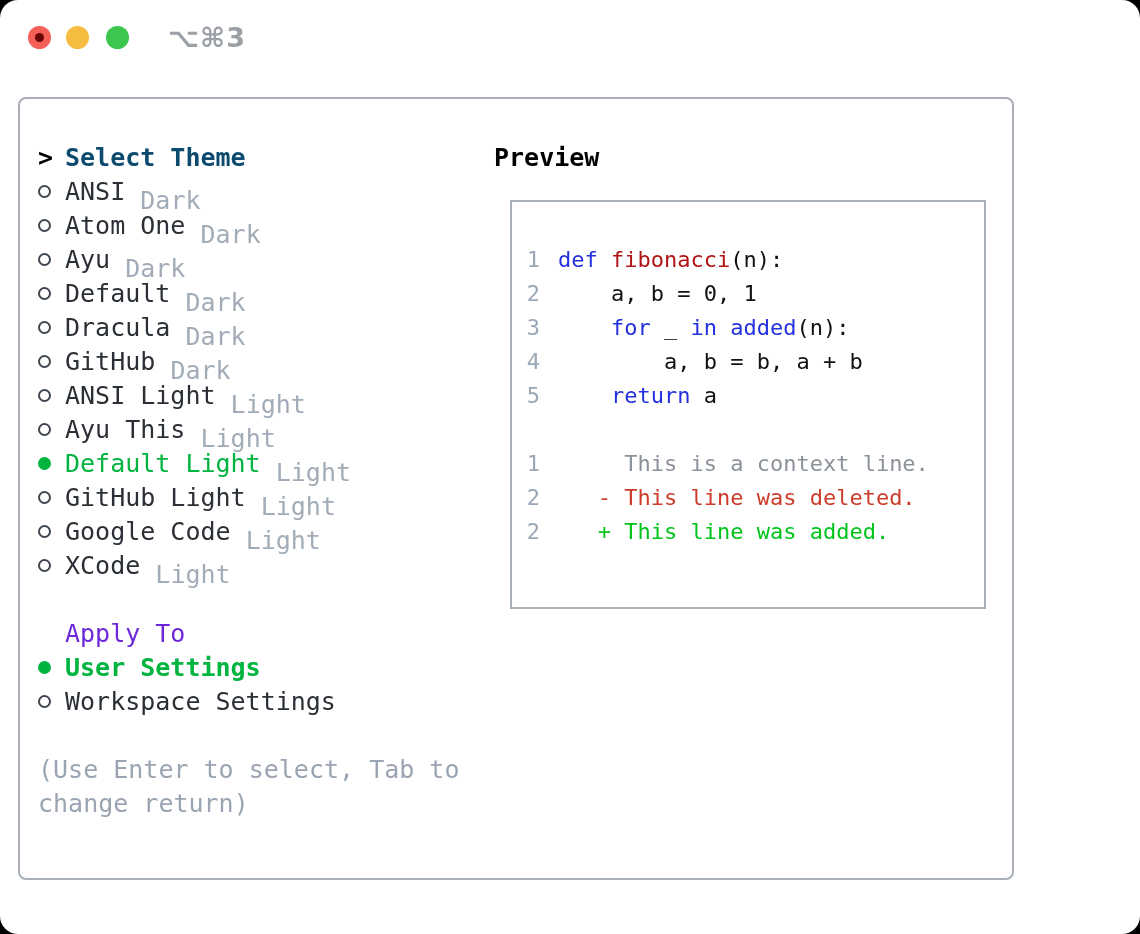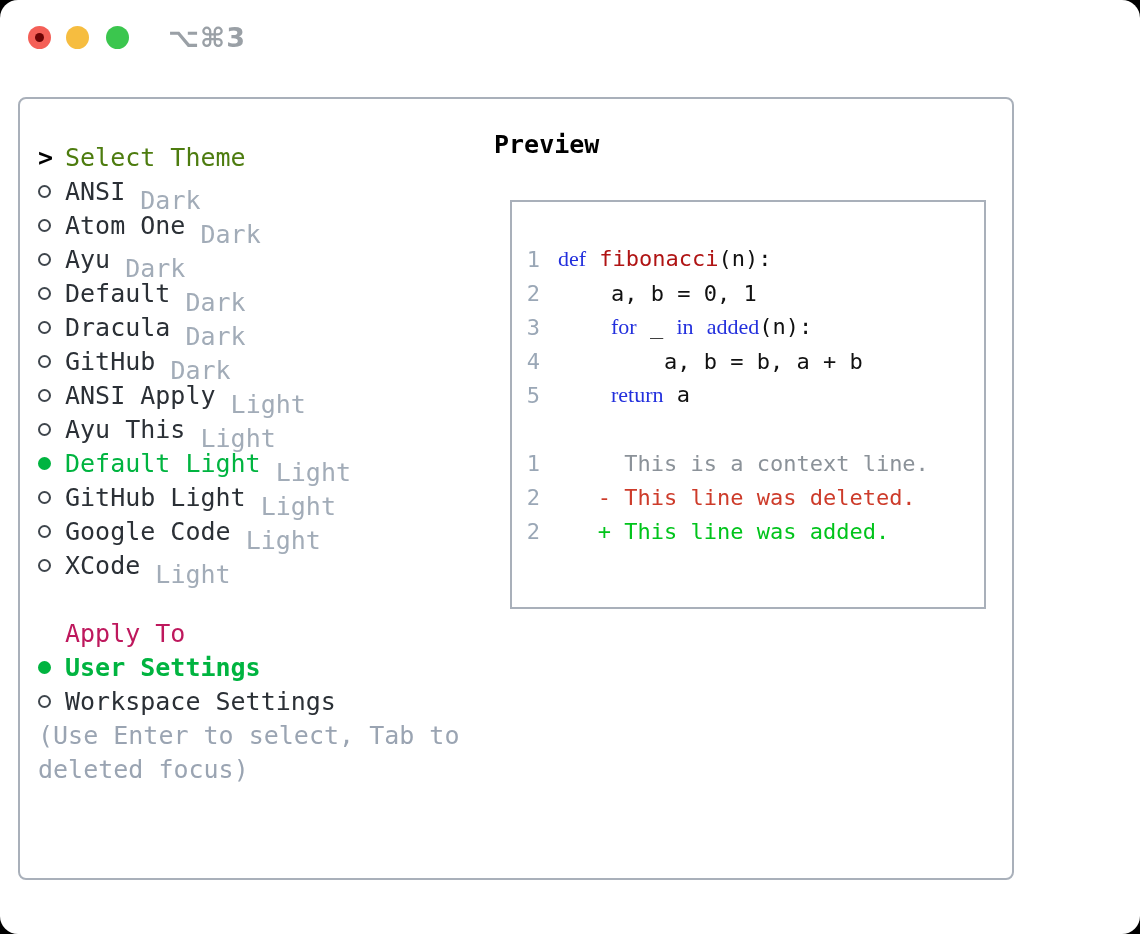--- a/index.html
+++ b/index.html
@@ -27,51 +27,51 @@
   
   .panel {
     position:absolute; left:18px; top:97px; width:996px; height:783px;
     border:2px solid #a9b0ba; border-radius:8px; background:#fff; box-sizing:border-box;
   }
   
   .left-col { position:absolute; left:18px; top:41px; font-size:25px; color:#2b3036; }
   .row { display:flex; align-items:center; height:34px; white-space:pre; }
   .marker { width:27px; display:flex; align-items:center; flex:none; }
   .prompt { font-weight:bold; color:#000; }
-  .list-title { font-weight:normal; color:#4d7c0f; }
+  .list-title { font-weight:bold; color:#0c4a6e; }
   .dot {
     width:13px; height:13px; border-radius:50%;
     border:2px solid #3f464d; box-sizing:border-box;
   }
   .dot.sel { background:#00b440; border-color:#00b440; }
   .theme-name { color:#2b3036; }
   .theme-name.sel { color:#00b440; }
   .theme-variant { color:#a2acb8;margin-top:18px; }
   .apply-section { margin-top:34px; }
-  .apply-title { color:#be185d; }
+  .apply-title { color:#6d28d9; }
   .apply-label { color:#2b3036; }
   .apply-label.sel { color:#00b440;font-weight:bold; }
-  .help { color:#9aa4b2; }
+  .help { margin-top:34px; color:#9aa4b2; }
   .help .row { height:34px; }
   
   .preview-title {
-    position:absolute; left:474px; top:28px; height:34px; display:flex; align-items:center;
+    position:absolute; left:474px; top:41px; height:34px; display:flex; align-items:center;
     font-size:25px; font-weight:bold; color:#000;
   }
   .preview-box {
     position:absolute; left:490px; top:101px; width:476px; height:409px;
     border:2px solid #a9b0ba; background:#fff; box-sizing:border-box;
     padding-top:40px; overflow:hidden;
   }
   .code-line { display:flex; height:34px; align-items:center; font-size:22px; }
   .ln {
     flex:none; width:28px; text-align:right; color:#9aa7b6; white-space:pre;
   }
   .code { white-space:pre; margin-left:18px; color:#111; }
-  .seg-kw  { color:#2330dd;font-family:Liberation Serif, serif; }
+  .seg-kw  { color:#2330dd; }
   .seg-fn  { color:#b01414; }
   .seg-pl  { color:#111111; }
   .seg-ctx { color:#8b9299; }
   .seg-del { color:#cd3b2a; }
   .seg-add { color:#00c41b; }
 </style>
 </head>
 <body>
 
 <div class="screen">
@@ -92,42 +92,42 @@
           <span class="list-title">Select Theme</span>
         </div>
 
         <div id="theme-rows">
             <div class="row"><span class="marker"><span class="dot"></span></span><span class="theme-name">ANSI</span><span> </span><span class="theme-variant">Dark</span></div>
             <div class="row"><span class="marker"><span class="dot"></span></span><span class="theme-name">Atom One</span><span> </span><span class="theme-variant">Dark</span></div>
             <div class="row"><span class="marker"><span class="dot"></span></span><span class="theme-name">Ayu</span><span> </span><span class="theme-variant">Dark</span></div>
             <div class="row"><span class="marker"><span class="dot"></span></span><span class="theme-name">Default</span><span> </span><span class="theme-variant">Dark</span></div>
             <div class="row"><span class="marker"><span class="dot"></span></span><span class="theme-name">Dracula</span><span> </span><span class="theme-variant">Dark</span></div>
             <div class="row"><span class="marker"><span class="dot"></span></span><span class="theme-name">GitHub</span><span> </span><span class="theme-variant">Dark</span></div>
-            <div class="row"><span class="marker"><span class="dot"></span></span><span class="theme-name">ANSI Apply</span><span> </span><span class="theme-variant">Light</span></div>
+            <div class="row"><span class="marker"><span class="dot"></span></span><span class="theme-name">ANSI Light</span><span> </span><span class="theme-variant">Light</span></div>
             <div class="row"><span class="marker"><span class="dot"></span></span><span class="theme-name">Ayu This</span><span> </span><span class="theme-variant">Light</span></div>
             <div class="row"><span class="marker"><span class="dot sel"></span></span><span class="theme-name sel">Default Light</span><span> </span><span class="theme-variant">Light</span></div>
             <div class="row"><span class="marker"><span class="dot"></span></span><span class="theme-name">GitHub Light</span><span> </span><span class="theme-variant">Light</span></div>
             <div class="row"><span class="marker"><span class="dot"></span></span><span class="theme-name">Google Code</span><span> </span><span class="theme-variant">Light</span></div>
             <div class="row"><span class="marker"><span class="dot"></span></span><span class="theme-name">XCode</span><span> </span><span class="theme-variant">Light</span></div>
           </div>
 
         <div class="apply-section">
           <div class="row">
             <span class="marker"></span>
             <span class="apply-title">Apply To</span>
           </div>
           <div id="apply-rows">
               <div class="row"><span class="marker"><span class="dot sel"></span></span><span class="apply-label sel">User Settings</span></div>
               <div class="row"><span class="marker"><span class="dot"></span></span><span class="apply-label">Workspace Settings</span></div>
             </div>
         </div>
 
         <div class="help">
           <div class="row">(Use Enter to select, Tab to</div>
-          <div class="row">deleted focus)</div>
+          <div class="row">change return)</div>
         </div>
       </div>
 
       <div class="preview-title">Preview</div>
 
       <div class="preview-box">
         <div id="code-lines">
             <div class="code-line">
               <span class="ln">1</span>
               <span class="code"><span class="seg-kw">def</span><span class="seg-pl"> </span><span class="seg-fn">fibonacci</span><span class="seg-pl">(n):</span></span>

